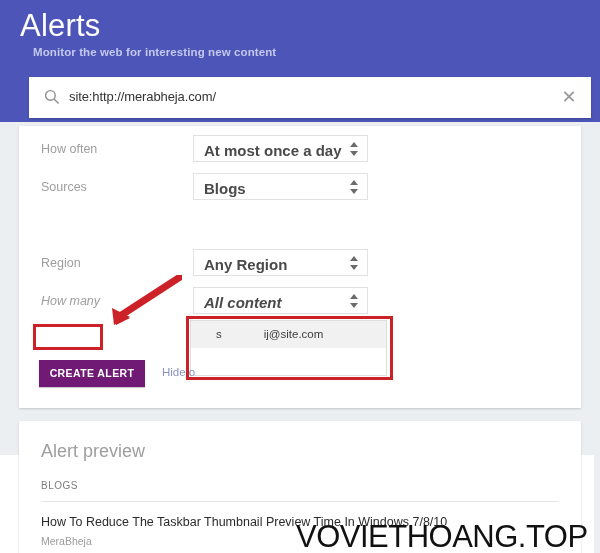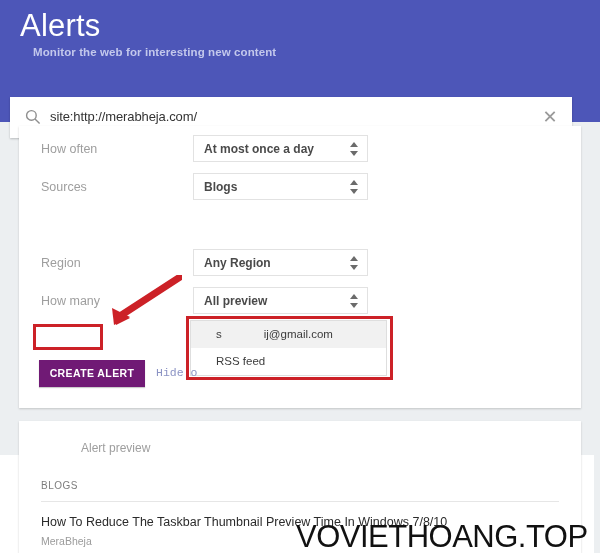--- a/index.html
+++ b/index.html
@@ -20,22 +20,22 @@
     position: absolute; left: 20px; top: 8px;
     font-size: 31px; font-weight: 400; color: #ffffff; letter-spacing: 0.2px;
   }
   .header-sub {
     position: absolute; left: 21px; top: 46px;
     font-size: 11.5px; font-weight: 700; color: #c3c8ec; letter-spacing: 0.1px; padding-left: 12px;
   }
 
   
   .searchbar {
-    position: absolute; left: 10px; top: 77px; width: 562px; height: 41px;
-    background: #ffffff; box-shadow: 0 1px 2px rgba(0,0,0,.22); margin-top: 20px;
+    position: absolute; left: 29px; top: 77px; width: 562px; height: 41px;
+    background: #ffffff; box-shadow: 0 1px 2px rgba(0,0,0,.22);
   }
   .search-icon {
     position: absolute; left: 15px; top: 12px; width: 16px; height: 16px;
   }
   .search-icon svg { display: block; }
   .search-value {
     position: absolute; left: 40px; top: 12px;
     font-size: 13px; color: #333333; letter-spacing: -0.1px;
   }
   .search-clear {
@@ -57,21 +57,21 @@
   .row-label {
     position: absolute; left: 22px; top: 10px;
     font-size: 12.5px; color: #9e9e9e;
   }
   .select {
     position: absolute; left: 174px; top: 3px; width: 175px; height: 27px;
     border: 1px solid #e2e2e2; background: #ffffff;
   }
   .select-value {
     position: absolute; left: 10px; top: 6px;
-    font-size: 12px; font-weight: 700; color: #4a4a4a;
+    font-size: 15px; font-weight: 700; color: #4a4a4a;
   }
   .select-arrows {
     position: absolute; right: 8px; top: 4px; width: 9px; height: 18px;
   }
   .select-arrows .up, .select-arrows .dn {
     position: absolute; left: 0; width: 0; height: 0;
     border-left: 4.5px solid transparent; border-right: 4.5px solid transparent;
   }
   .select-arrows .up { top: 2px; border-bottom: 5px solid #6b6b6b; }
   .select-arrows .dn { bottom: 2px; border-top: 5px solid #6b6b6b; }
@@ -95,36 +95,36 @@
 
   
   .btn-create {
     position: absolute; left: 39px; top: 360px; width: 106px; height: 27px;
     background: #701a75; color: #ffffff;
     font-size: 10.5px; font-weight: 700; letter-spacing: 0.4px;
     text-align: center; line-height: 27px;
     box-shadow: 0 1px 1px rgba(0,0,0,.2);
   }
   .link-hide {
-    position: absolute; left: 156px; top: 366px;
-    font-size: 11.5px; color: #8b93c4; font-family: Liberation Mono, monospace;
+    position: absolute; left: 162px; top: 366px;
+    font-size: 11.5px; color: #8b93c4;
   }
 
   
   .anno-box {
     position: absolute; border: 3px solid #cc2127; background: transparent;
   }
   #anno-deliver { left: 33px; top: 324px; width: 70px; height: 26px; }
   #anno-list { left: 186px; top: 316px; width: 207px; height: 64px; }
   #anno-arrow { position: absolute; left: 100px; top: 275px; width: 82px; height: 55px; }
 
   
   .preview-title {
     position: absolute; left: 22px; top: 20px;
-    font-size: 12px; color: #9e9e9e; font-weight: 400; margin-left: 40px;
+    font-size: 18px; color: #9e9e9e; font-weight: 400;
   }
   .preview-kicker {
     position: absolute; left: 22px; top: 59px;
     font-size: 10px; color: #7d7d7d; letter-spacing: 0.5px;
   }
   .preview-divider {
     position: absolute; left: 22px; top: 80px; width: 518px; height: 1px;
     background: #e6e6e6;
   }
   .preview-headline {
@@ -201,39 +201,36 @@
       <div class="row-label">Region</div>
       <div class="select">
         <span class="select-value">Any Region</span>
         <span class="select-arrows">
             <i class="up"></i>
             <i class="dn"></i>
           </span>
       </div>
     </div>
 
-    <div class="row" style="top:158px;">
+    <div class="row" style="top:158px;font-style:italic;">
       <div class="row-label">How many</div>
       <div class="select">
-        <span class="select-value">All preview</span>
+        <span class="select-value">All content</span>
         <span class="select-arrows">
             <i class="up"></i>
             <i class="dn"></i>
           </span>
       </div>
     </div>
 
   </div>
 
   <div class="deliver-list">
     <div class="deliver-item selected">
-      <span class="txt"><span>s</span><span class="redact"></span><span>ij@gmail.com</span></span>
-    </div>
-    <div class="deliver-item rss">
-      <span class="txt">RSS feed</span>
+      <span class="txt"><span>s</span><span class="redact"></span><span>ij@site.com</span></span>
     </div>
   </div>
 
   <div class="btn-create">CREATE ALERT</div>
   <div class="link-hide">Hide o</div>
 
   <div class="anno-box" id="anno-deliver"></div>
   <div class="anno-box" id="anno-list"></div>
   <div id="anno-arrow">
     <svg width="82" height="55" viewBox="0 0 82 55">

